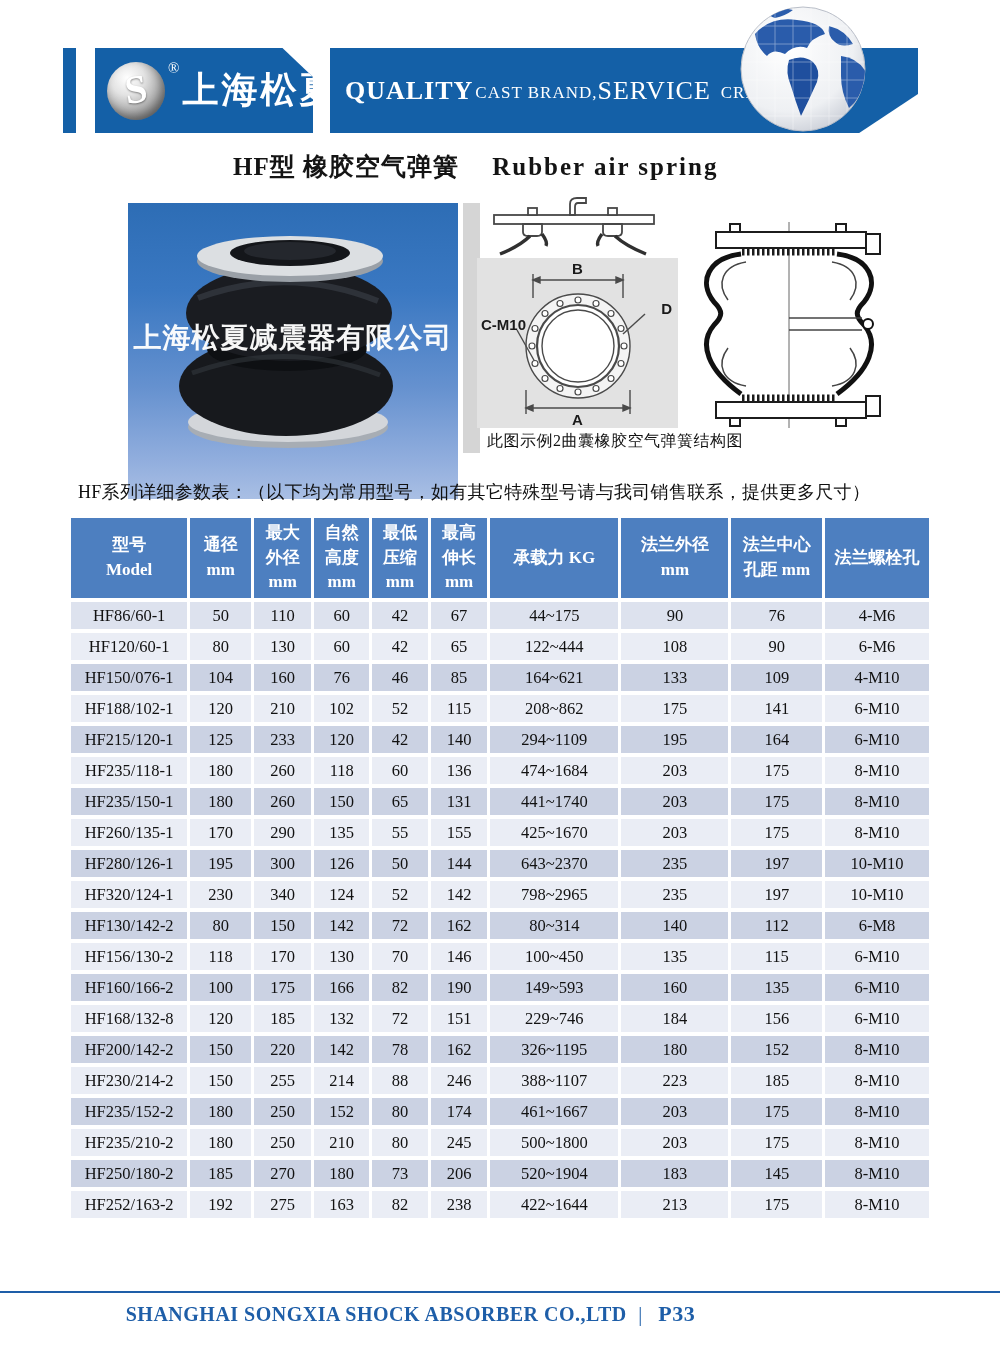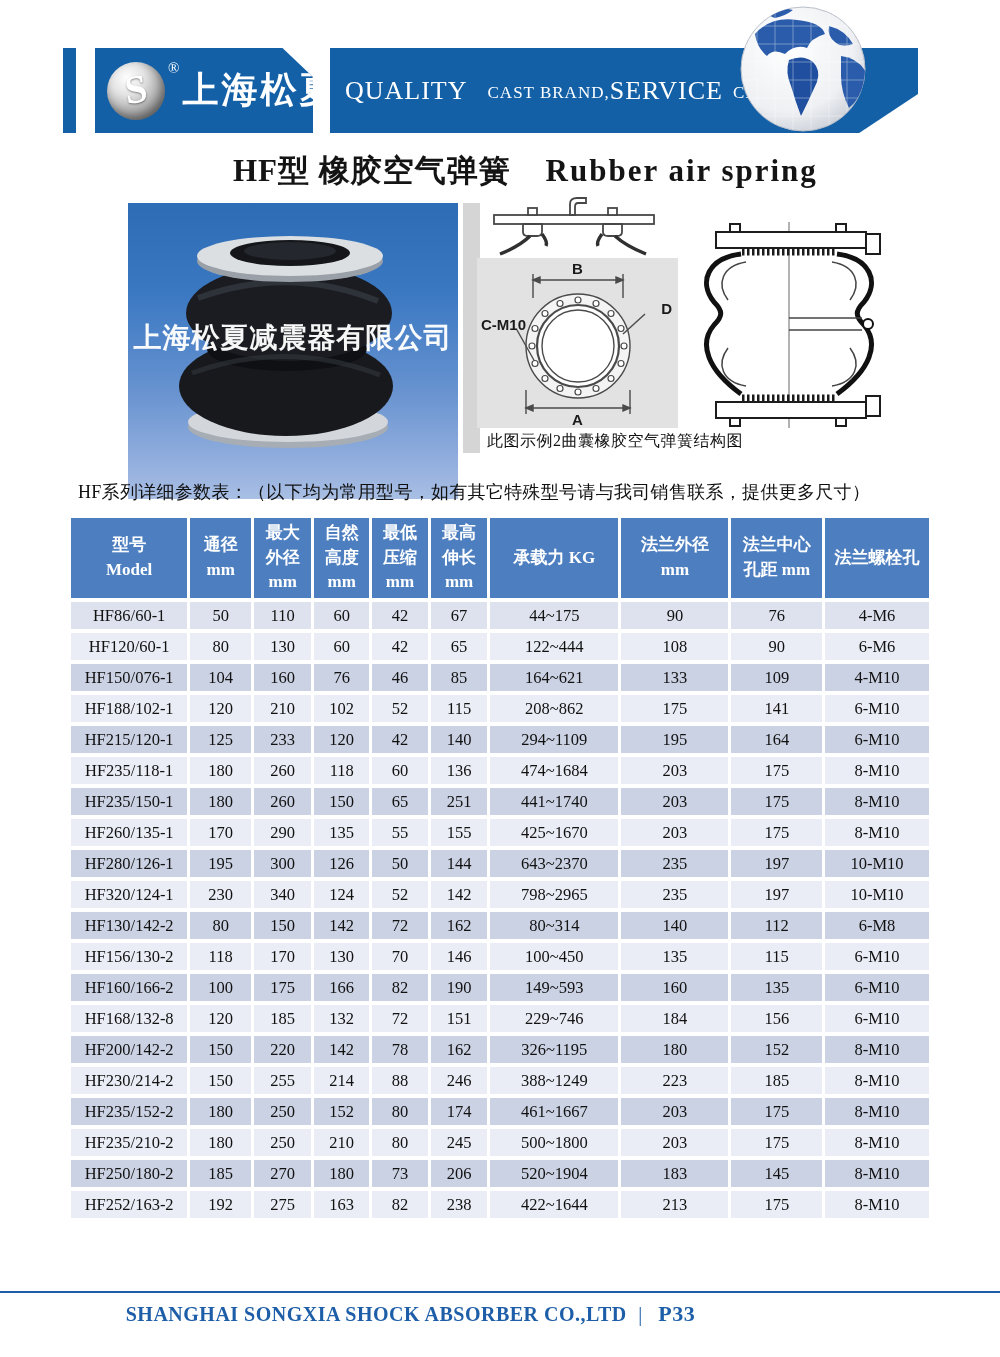--- a/index.html
+++ b/index.html
@@ -27,25 +27,25 @@
     color:#fff;font-size:40px;font-weight:bold;font-family:"Liberation Serif",serif;
     text-shadow:0 1px 2px rgba(0,0,0,.45);}
   .reg-mark{color:#fff;font-size:15px;position:relative;top:-22px;left:3px;}
   .brand-text{color:#fff;font-size:36px;font-weight:bold;letter-spacing:3px;margin-left:6px;white-space:nowrap;}
   .banner{position:absolute;left:330px;top:48px;width:588px;height:85px;background:var(--brand-blue);
     clip-path:polygon(0 0,100% 0,100% 54%,90% 100%,0 100%);
     display:flex;align-items:center;padding-left:15px;color:#fff;white-space:nowrap;}
   .banner .big{font-size:26px;letter-spacing:1px;}
   .banner .small{font-size:17px;letter-spacing:1px;position:relative;top:2px;}
   .banner .gap-l{margin-left:10px;}
-  .banner .gap-r{margin-right:20px;}
+  .banner .gap-r{margin-right:2px;font-weight:bold;}
   .globe{position:absolute;left:737px;top:4px;width:133px;height:130px;}
 
   
-  .doc-title{position:absolute;left:233px;top:150px;font-size:31px;font-weight:600;color:#141414;
+  .doc-title{position:absolute;left:233px;top:150px;font-size:25px;font-weight:600;color:#141414;
     letter-spacing:1px;white-space:nowrap;}
   .doc-title .en{margin-left:26px;font-weight:600;letter-spacing:2px;}
 
   
   .photo{position:absolute;left:128px;top:203px;width:330px;height:296px;overflow:hidden;
     background:linear-gradient(180deg,#2d6db5 0%,#3a78c2 30%,#6591cf 62%,#93afde 88%,#a9bfe4 100%);}
   .photo svg{position:absolute;left:0;top:0;}
   .watermark{position:absolute;left:0;top:116px;width:100%;text-align:center;color:#fff;
     font-size:28px;font-weight:600;letter-spacing:1px;opacity:.96;z-index:3;white-space:nowrap;}
   .photo-strip{position:absolute;left:463px;top:203px;width:17px;height:250px;background:#d5d5d5;}
@@ -382,21 +382,21 @@
           <td>203</td>
           <td>175</td>
           <td>8-M10</td>
         </tr>
         <tr>
           <td>HF235/150-1</td>
           <td>180</td>
           <td>260</td>
           <td>150</td>
           <td>65</td>
-          <td>251</td>
+          <td>131</td>
           <td>441~1740</td>
           <td>203</td>
           <td>175</td>
           <td>8-M10</td>
         </tr>
         <tr>
           <td>HF260/135-1</td>
           <td>170</td>
           <td>290</td>
           <td>135</td>
@@ -491,21 +491,21 @@
           <td>152</td>
           <td>8-M10</td>
         </tr>
         <tr>
           <td>HF230/214-2</td>
           <td>150</td>
           <td>255</td>
           <td>214</td>
           <td>88</td>
           <td>246</td>
-          <td>388~1249</td>
+          <td>388~1107</td>
           <td>223</td>
           <td>185</td>
           <td>8-M10</td>
         </tr>
         <tr>
           <td>HF235/152-2</td>
           <td>180</td>
           <td>250</td>
           <td>152</td>
           <td>80</td>

